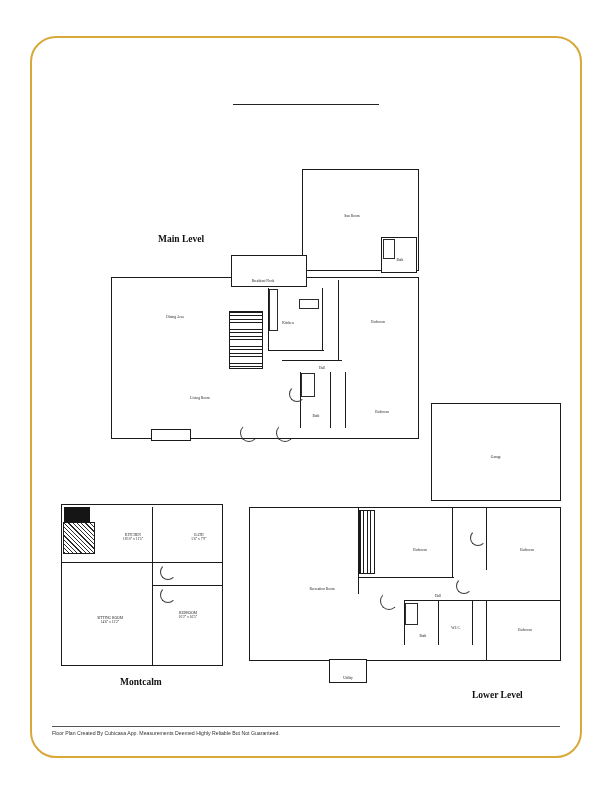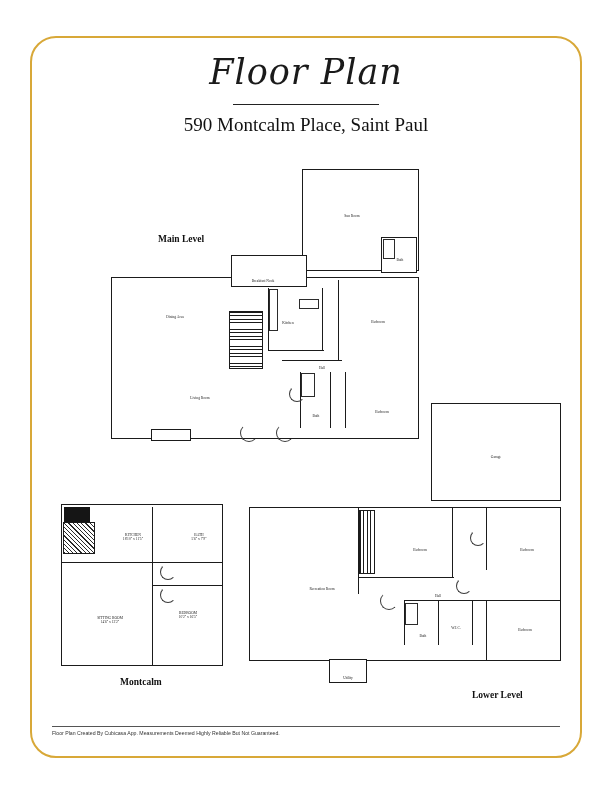--- a/index.html
+++ b/index.html
@@ -152,23 +152,21 @@
     background: #fff;
   }
 </style>
 </head>
 <body>
 
 <div class="page">
 
   <div class="frame"></div>
 
-  <div class="title-script">Floor Plan</div>
   <div class="title-underline"></div>
-  <div class="address">590 Montcalm Place, Saint Paul</div>
 
   <div class="plan" style="left:0;top:0;width:612px;height:470px;">
 
     <div class="lvl-label" style="left:158px;top:234px;">Main Level</div>
 
     <div class="fill" style="left:303px;top:170px;width:115px;height:100px;"></div>
     <div class="label lbl-xs" style="left:352px;top:214px;">Sun Room</div>
 
     <div class="fill" style="left:382px;top:238px;width:34px;height:34px;"></div>
     <div class="label lbl-xs" style="left:400px;top:258px;">Bath</div>

